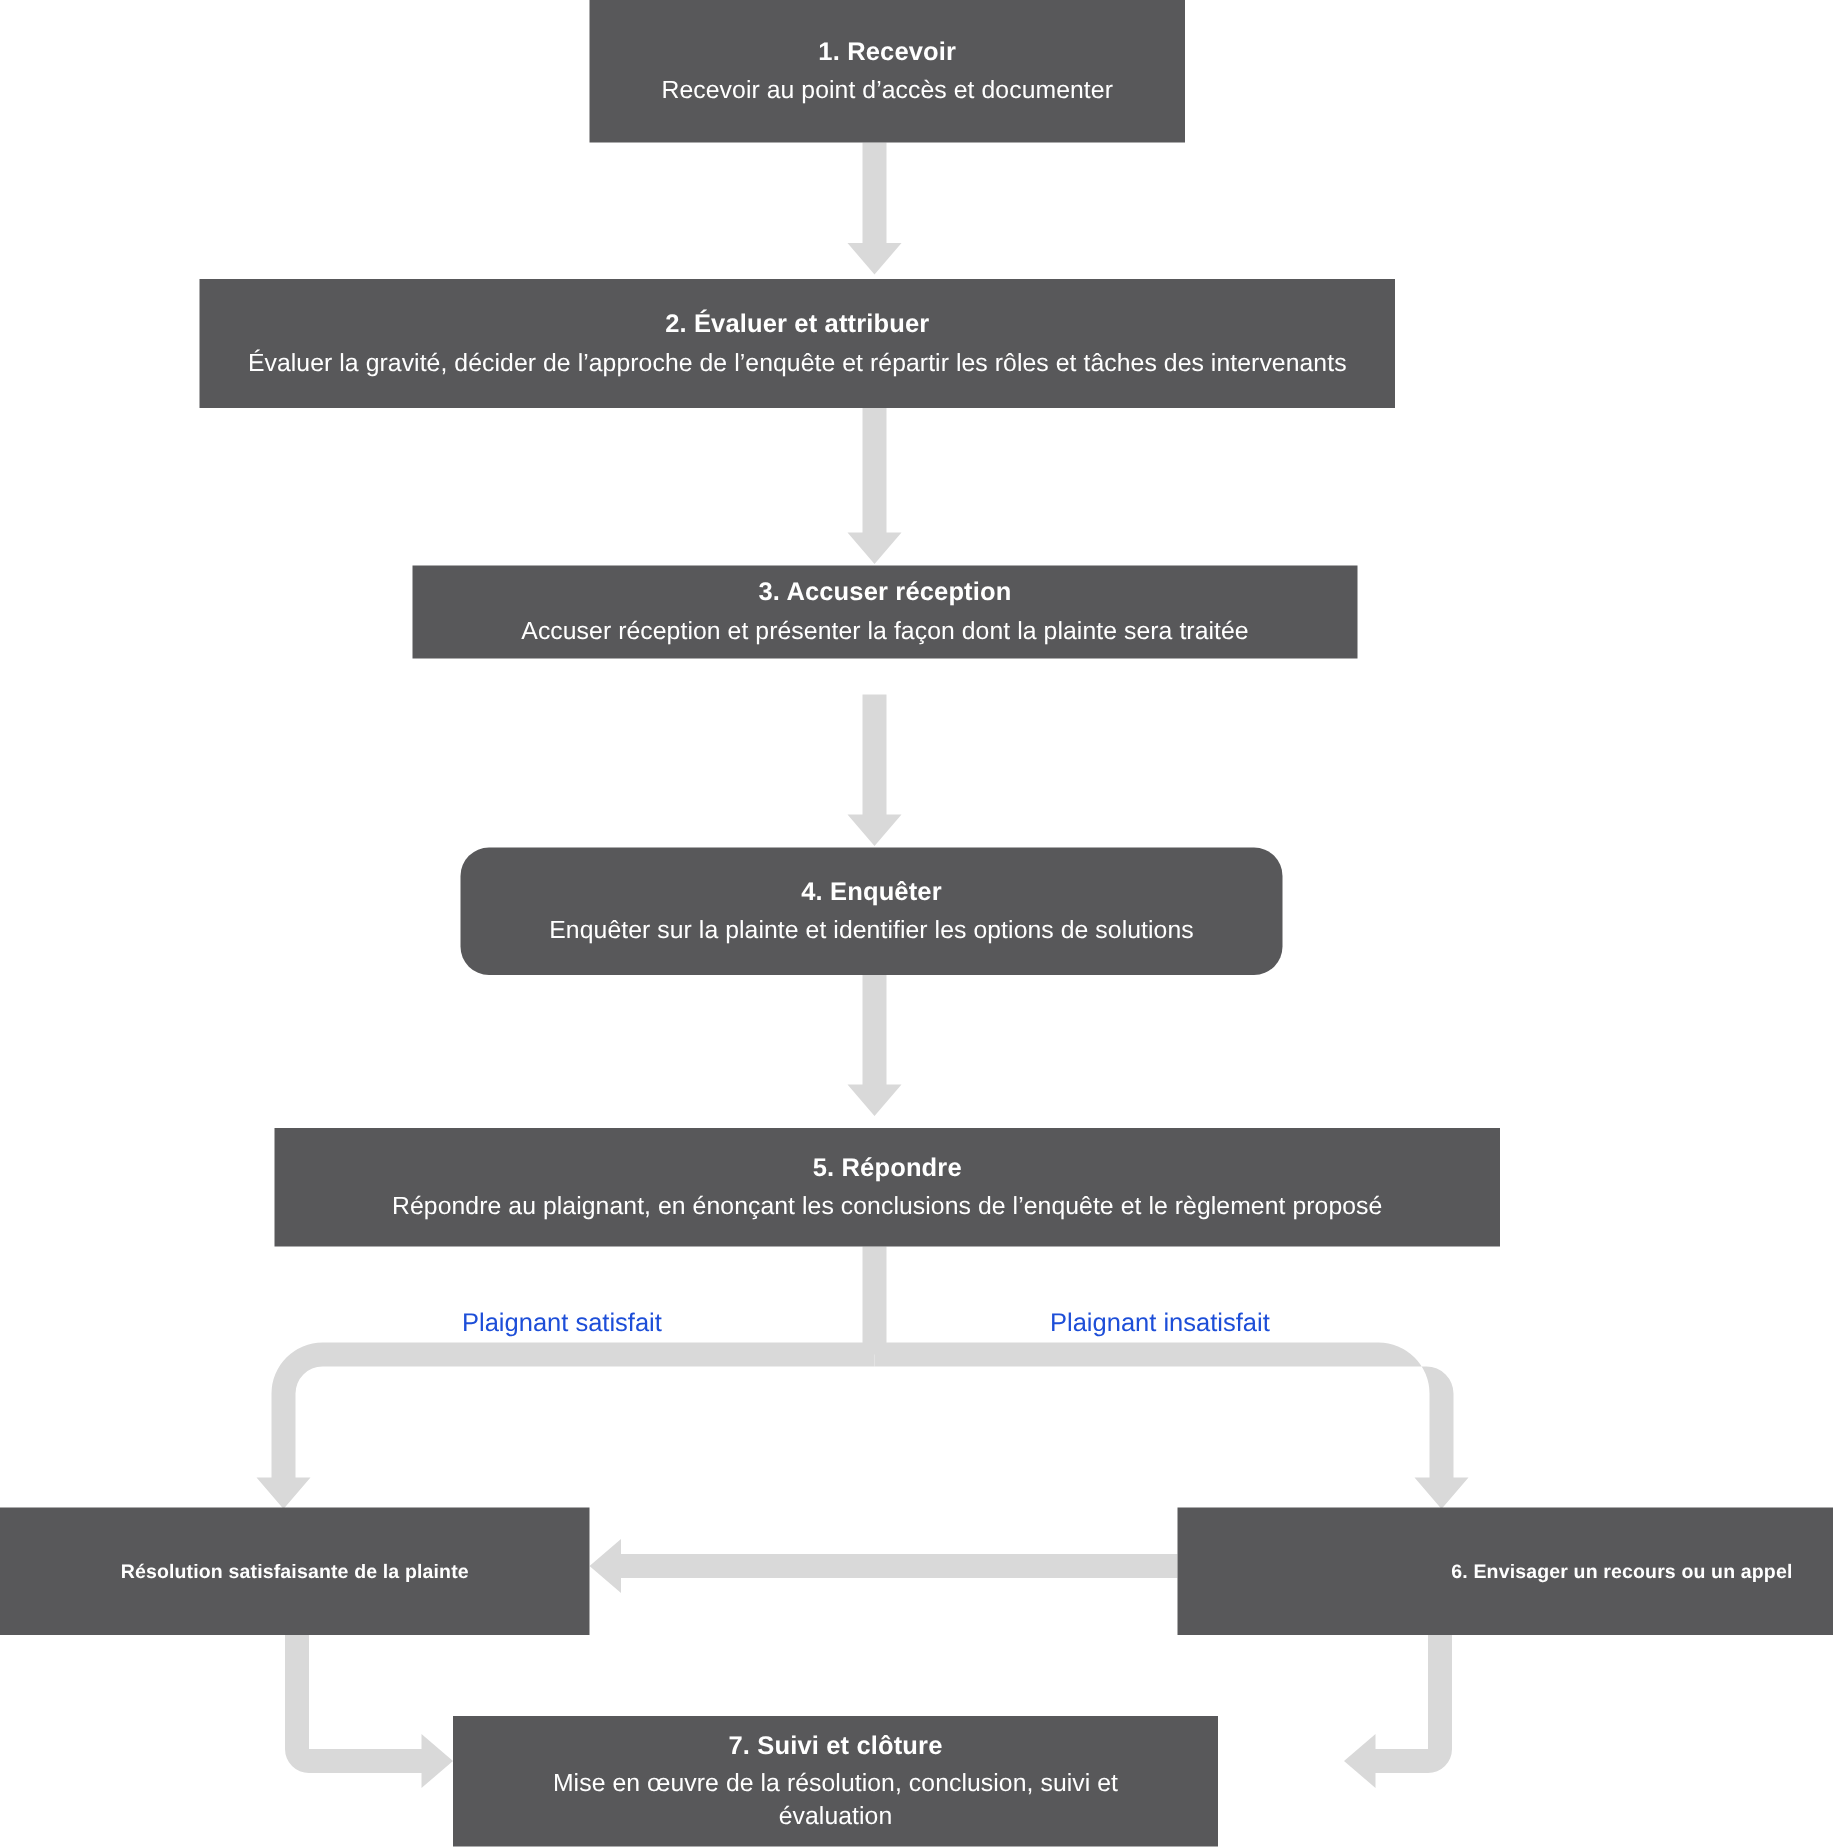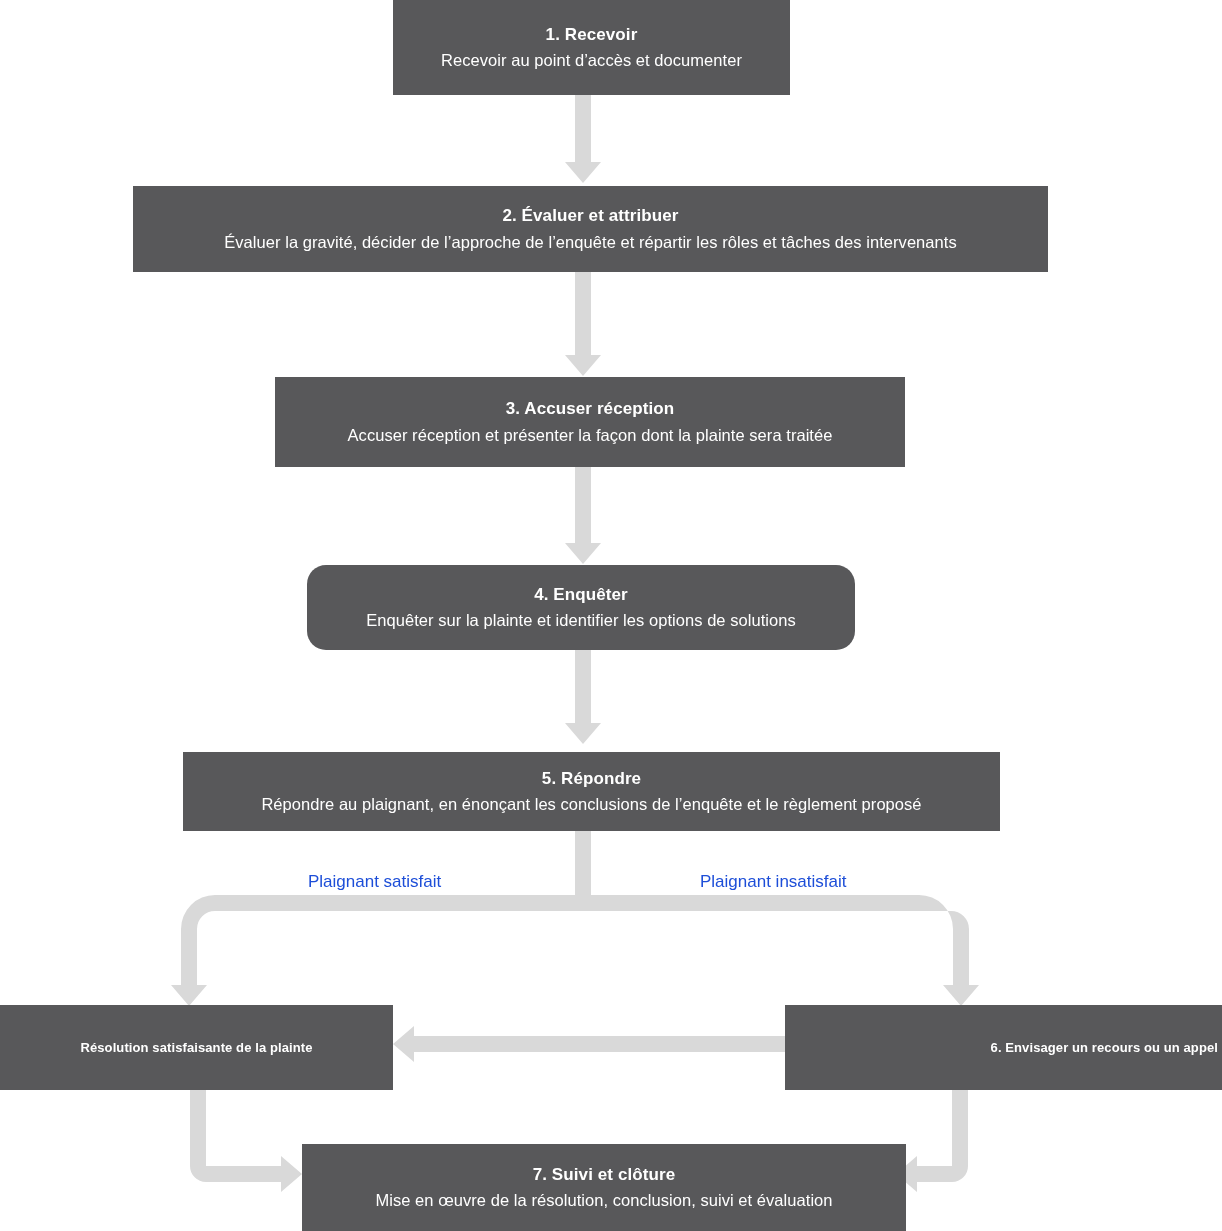--- a/index.html
+++ b/index.html
@@ -26,21 +26,21 @@
   }
   .node {
     position: absolute;
     background: #58585a;
     color: #ffffff;
     display: flex;
     flex-direction: column;
     align-items: center;
     justify-content: center;
     text-align: center;
-    padding: 6px 4px;
+    padding: 6px 27px;
     z-index: 2;
   }
   .node .title {
     font-weight: bold;
     font-size: 17px;
     line-height: 1.32;
     letter-spacing: .1px;
   }
   .node .desc {
     font-weight: normal;
@@ -153,26 +153,26 @@
       </g>
 
     </g>
   </svg>
 
   <div class="node" style="left:393px; top:0px; width:397px; height:95px;">
     <div class="title">1. Recevoir</div>
     <div class="desc">Recevoir au point d’accès et documenter</div>
   </div>
 
-  <div class="node" style="left:133px; top:186px; width:915px; height:86px;">
+  <div class="node" style="left:133px; top:186px; width:797px; height:86px;">
     <div class="title">2. Évaluer et attribuer</div>
     <div class="desc">Évaluer la gravité, décider de l’approche de l’enquête et répartir les rôles et tâches des intervenants</div>
   </div>
 
-  <div class="node" style="left:275px; top:377px; width:630px; height:90px;">
+  <div class="node" style="left:275px; top:377px; width:630px; height:62px;">
     <div class="title">3. Accuser réception</div>
     <div class="desc">Accuser réception et présenter la façon dont la plainte sera traitée</div>
   </div>
 
   <div class="node" style="left:307px; top:565px; width:548px; height:85px;border-radius:19px;">
     <div class="title">4. Enquêter</div>
     <div class="desc">Enquêter sur la plainte et identifier les options de solutions</div>
   </div>
 
   <div class="node" style="left:183px; top:752px; width:817px; height:79px;">
@@ -181,21 +181,21 @@
   </div>
 
   <div class="node single" style="left:0px; top:1005px; width:393px; height:85px;">
     <div class="title">Résolution satisfaisante de la plainte</div>
   </div>
 
   <div class="node single" style="left:785px; top:1005px; width:437px; height:85px;align-items:flex-end;">
     <div class="title">6. Envisager un recours ou un appel</div>
   </div>
 
-  <div class="node" style="left:302px; top:1144px; width:604px; height:87px;">
+  <div class="node" style="left:302px; top:1144px; width:510px; height:87px;">
     <div class="title">7. Suivi et clôture</div>
     <div class="desc">Mise en œuvre de la résolution, conclusion, suivi et évaluation</div>
   </div>
 
   <div class="branch-label" style="left:308px; top:872px;">Plaignant satisfait</div>
 
   <div class="branch-label" style="left:700px; top:872px;">Plaignant insatisfait</div>
 
 </div>
 

